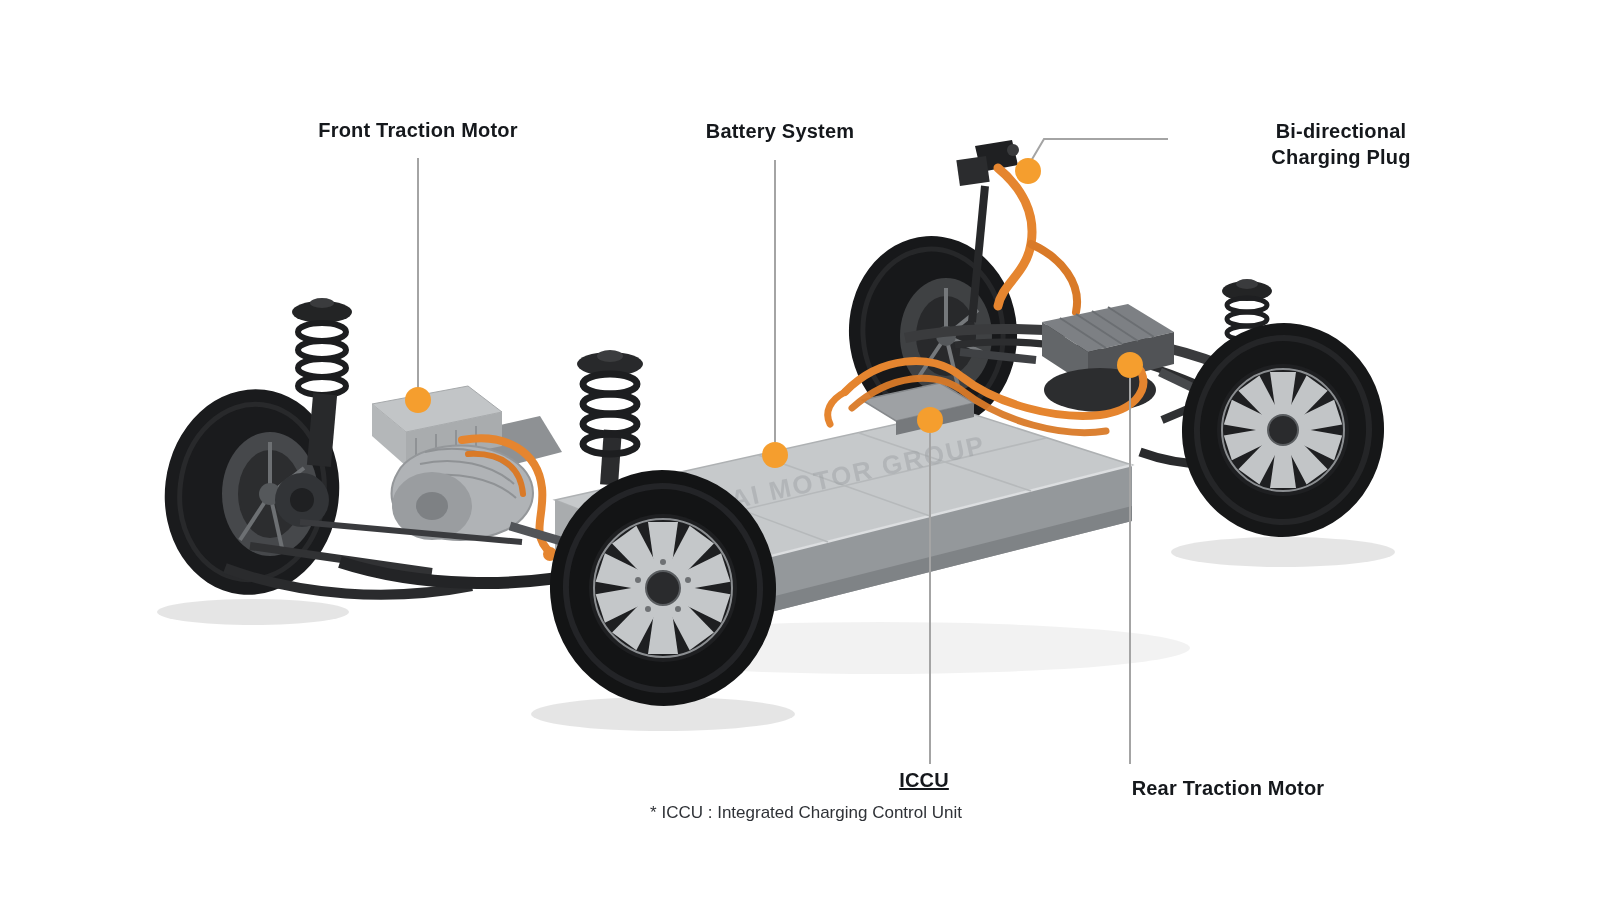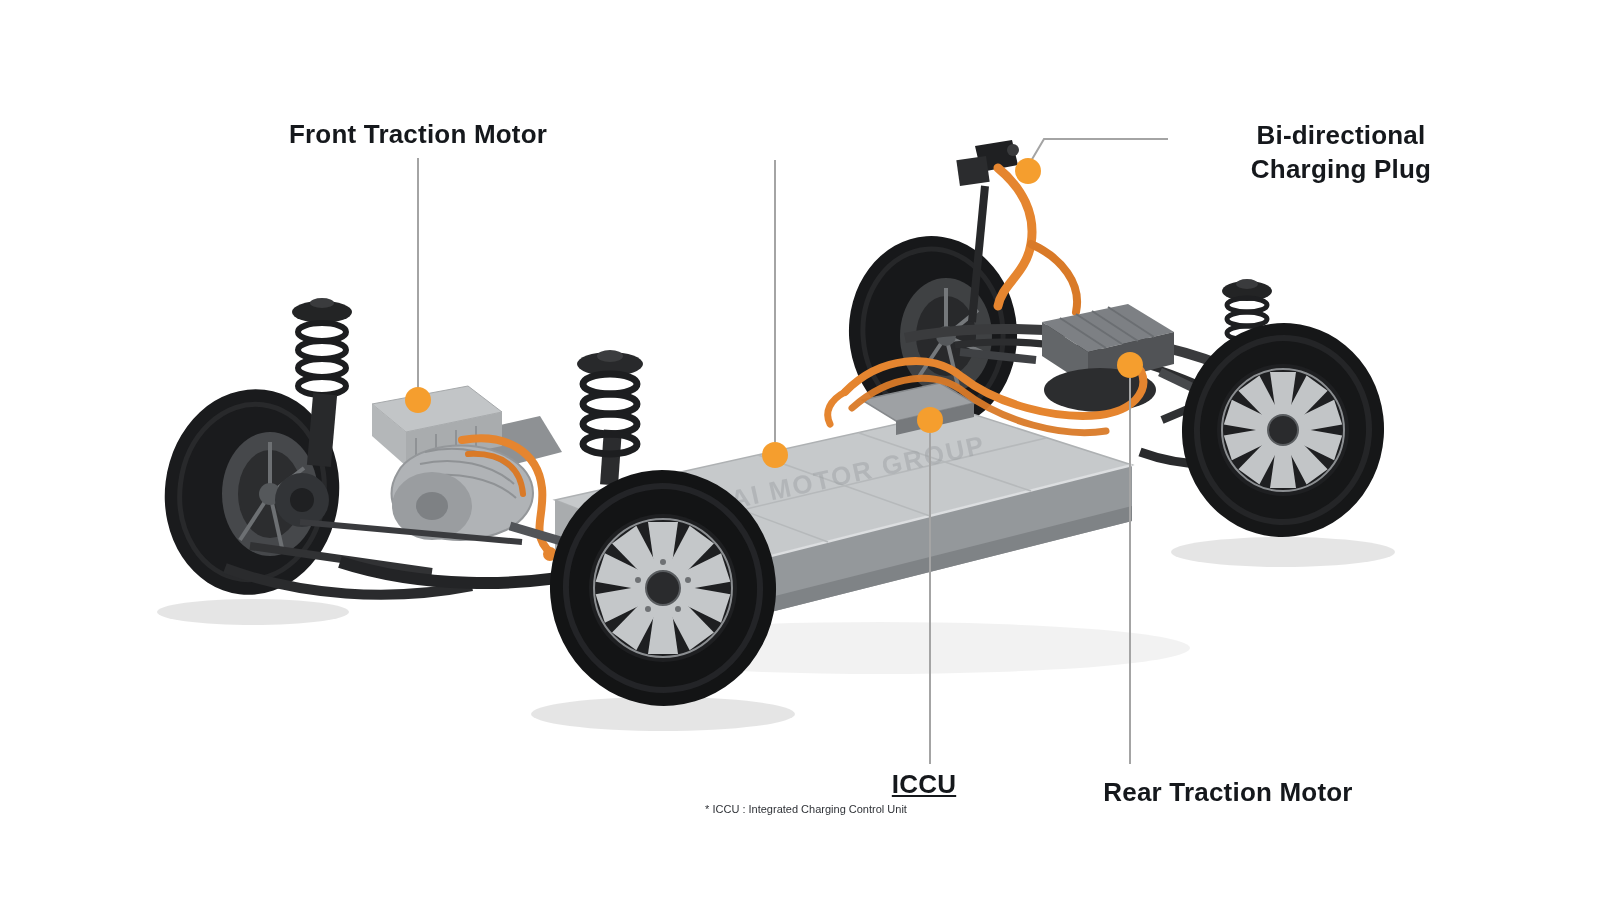--- a/index.html
+++ b/index.html
@@ -1,22 +1,22 @@
 <!DOCTYPE html>
 <html><head>
 <meta charset="utf-8">
 <style>
   *{box-sizing:border-box}
   html,body{margin:0;padding:0;background:#ffffff}
   .stage{position:relative;width:1600px;height:900px;background:#ffffff;overflow:hidden;
          font-family:"Liberation Sans",sans-serif}
   .illus{position:absolute;left:0;top:0;width:1600px;height:900px}
-  .lbl{position:absolute;transform:translateX(-50%);font-size:26px;font-weight:700;
+  .lbl{position:absolute;transform:translateX(-50%);font-size:20px;font-weight:700;
        color:#15181c;white-space:nowrap;text-align:center;letter-spacing:.2px;line-height:1.32}
-  .footnote{position:absolute;transform:translateX(-50%);font-size:11px;font-weight:500;
+  .footnote{position:absolute;transform:translateX(-50%);font-size:17px;font-weight:500;
        color:#2f3237;white-space:nowrap}
 </style>
 </head>
 <body>
 
 <div class="stage">
 
   <svg class="illus" viewBox="0 0 1600 900">
 
     <g>
@@ -229,20 +229,21 @@
     <g>
       <circle fill="#F59E2E" cx="418" cy="400" r="13"></circle>
       <circle fill="#F59E2E" cx="775" cy="455" r="13"></circle>
       <circle fill="#F59E2E" cx="1028" cy="171" r="13"></circle>
       <circle fill="#F59E2E" cx="930" cy="420" r="13"></circle>
       <circle fill="#F59E2E" cx="1130" cy="365" r="13"></circle>
     </g>
   </svg>
 
   <div class="lbl" style="left:418px;top:117px;">Front Traction Motor</div>
+  <div class="lbl" style="left:780px;top:118px;">Battery System</div>
   <div class="lbl" style="left:1341px;top:118px;">
     <div>Bi-directional</div>
     <div>Charging Plug</div>
   </div>
   <div class="lbl" style="left:924px;top:767px;text-decoration:underline;">ICCU</div>
   <div class="lbl" style="left:1228px;top:755px;margin-top:20px;">Rear Traction Motor</div>
   <div class="footnote" style="left:806px;top:803px;">* ICCU : Integrated Charging Control Unit</div>
 
 </div>
 

